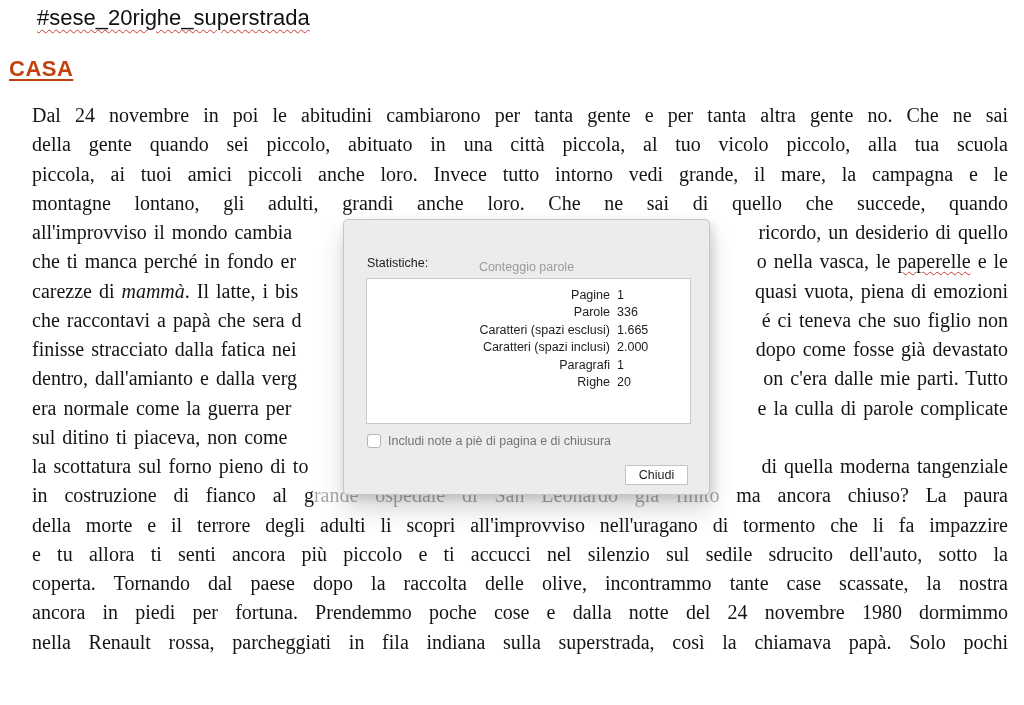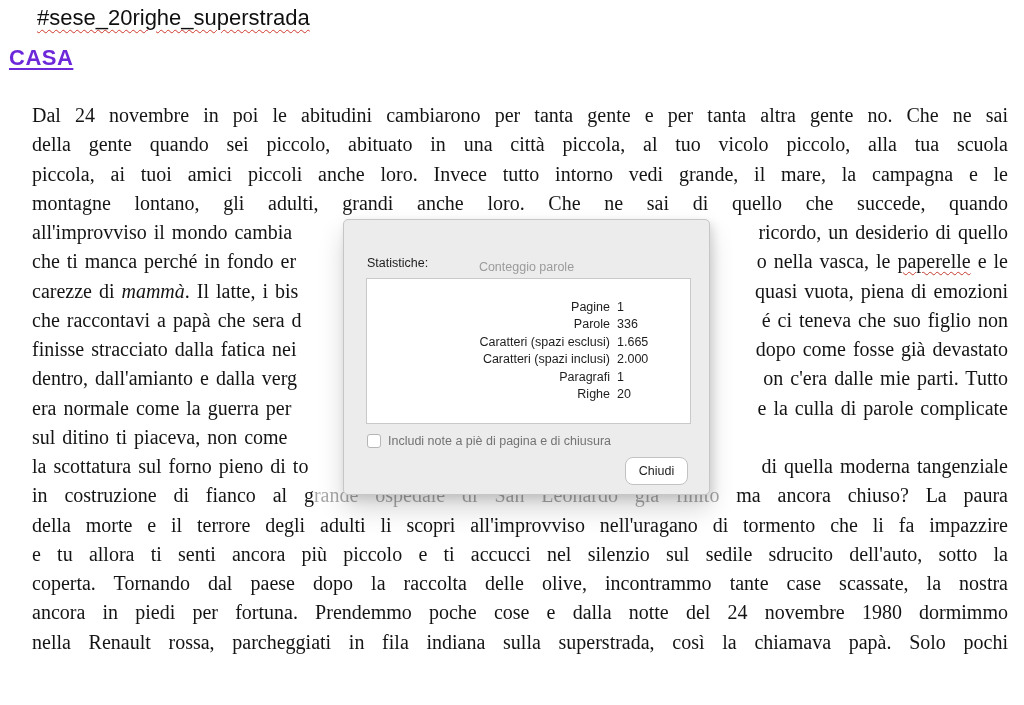--- a/index.html
+++ b/index.html
@@ -8,23 +8,23 @@
     overflow:hidden; font-family:"Liberation Serif", serif; color:#141414;
   }
   .hashtag-title {
     position:absolute; left:37px; top:5px;
     font-family:"Liberation Sans", sans-serif; font-size:22px; color:#0f0f0f;
     text-decoration-line:underline; text-decoration-style:wavy;
     text-decoration-color:#d03a2b; text-decoration-thickness:1px;
     text-underline-offset:4px;
   }
   .doc-heading {
-    position:absolute; left:9px; top:45px;
+    position:absolute; left:9px; top:56px;
     font-family:"Liberation Sans", sans-serif; font-size:22px; font-weight:bold;
-    color:#6d28d9; letter-spacing:0.5px;
+    color:#c2410c; letter-spacing:0.5px;
     text-decoration:underline; text-decoration-thickness:2px; text-underline-offset:3px;
   }
   .body-text { position:absolute; left:32px; top:101px; width:976px; font-size:20px; }
   .line { height:29.25px; line-height:29.25px; }
   .line.justify { text-align:justify; text-align-last:justify; }
   .line.left { text-align:left; }
   .line.split { display:flex; justify-content:space-between; }
   .line.split .frag { white-space:nowrap; word-spacing:2px; }
   .em { font-style:italic; }
   .wavy {
@@ -47,37 +47,37 @@
   }
   .dialog-title-bar { position:absolute; top:0; left:0; right:0; height:22px; }
   .dialog-title {
     display:block; padding-top:5px; text-align:center;
     font-size:12.5px; color:#9b9b9b;margin-top:35px;
   }
   .stats-label { position:absolute; left:23px; top:36px; font-size:12.5px; color:#1d1d1f; }
   .stats-box {
     position:absolute; left:22px; top:58px; width:325px; height:146px;
     box-sizing:border-box; background:#ffffff; border:1px solid #c9c9c9;
-    padding-top:20px; overflow:hidden;
+    padding-top:8px; overflow:hidden;
   }
   .stat-row { display:flex; height:17.4px; line-height:17.4px; font-size:12.5px; }
   .stat-label { width:243px; text-align:right; color:#1d1d1f; }
   .stat-value { margin-left:7px; color:#1d1d1f; }
   .checkbox-row {
     position:absolute; left:23px; top:214px; display:flex; align-items:center;
     font-size:12.5px; color:#737373;
   }
   .checkbox {
     width:14px; height:14px; box-sizing:border-box; background:#ffffff;
     border:1px solid #b6b6b6; border-radius:3px; margin-right:7px; flex:0 0 auto;
   }
   .close-button {
-    position:absolute; right:21px; bottom:9px; width:63px; height:28px;
+    position:absolute; right:21px; bottom:9px; width:63px; height:20px;
     box-sizing:border-box; background:#ffffff; border:1px solid #c2c2c2;
-    border-radius:8px; font-family:"Liberation Sans", sans-serif;
+    border-radius:1px; font-family:"Liberation Sans", sans-serif;
     font-size:12.5px; color:#1d1d1f; text-align:center; line-height:18px; padding:0;margin-top:28px;
   }
 </style>
 </head>
 <body>
 
 <div class="page">
 
   <div class="hashtag-title">#sese_20righe_superstrada</div>
   <div class="doc-heading">CASA</div>

